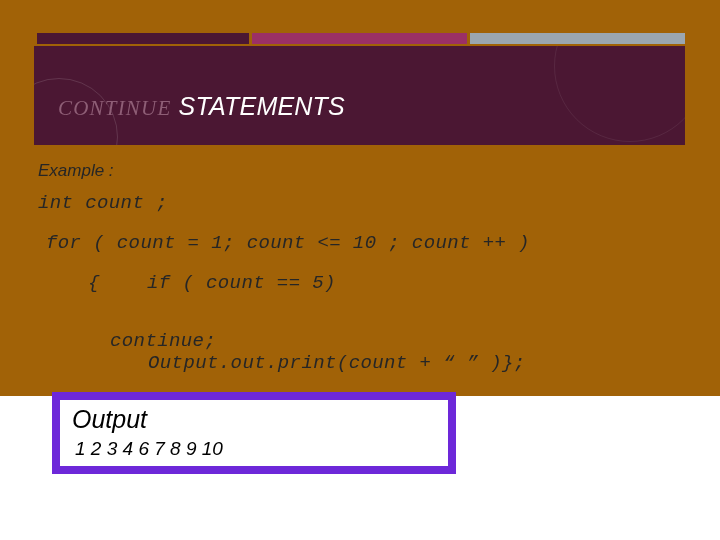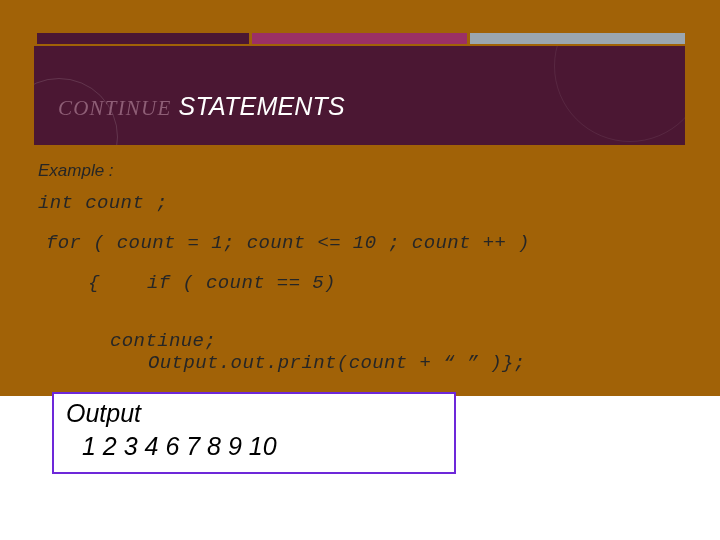--- a/index.html
+++ b/index.html
@@ -118,39 +118,39 @@
   .ln-continue { position: absolute; left: 110px; top: 148px; margin-top: 34px; }
   .ln-print    { position: absolute; left: 148px; top: 204px; }
 
   
   .output-box {
     position: absolute;
     left: 52px;
     top: 392px;
     width: 404px;
     height: 82px;
-    border: 2px solid #6d28d9;
+    border: 8px solid #6d28d9;
     background: #ffffff;
     box-sizing: border-box;
   }
   .output-title {
     position: absolute;
     left: 12px;
     top: 5px;
     font-family: "Liberation Sans", sans-serif;
     font-size: 25px;
     color: #000000;
     white-space: pre;
   }
   .output-values {
     position: absolute;
-    left: 28px;
+    left: 15px;
     top: 38px;
     font-family: "Liberation Sans", sans-serif;
-    font-size: 25px;
+    font-size: 19px;
     color: #000000;
     white-space: pre;
   }
 </style>
 </head>
 <body>
 
 <div id="slide">
 
   <div class="accent-bars">

